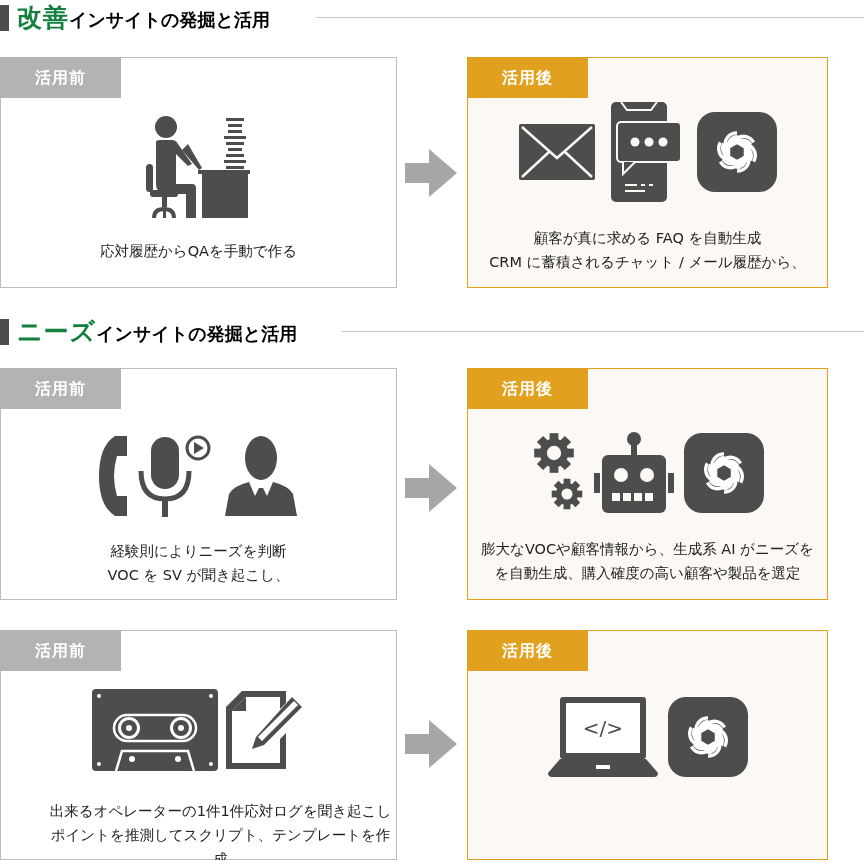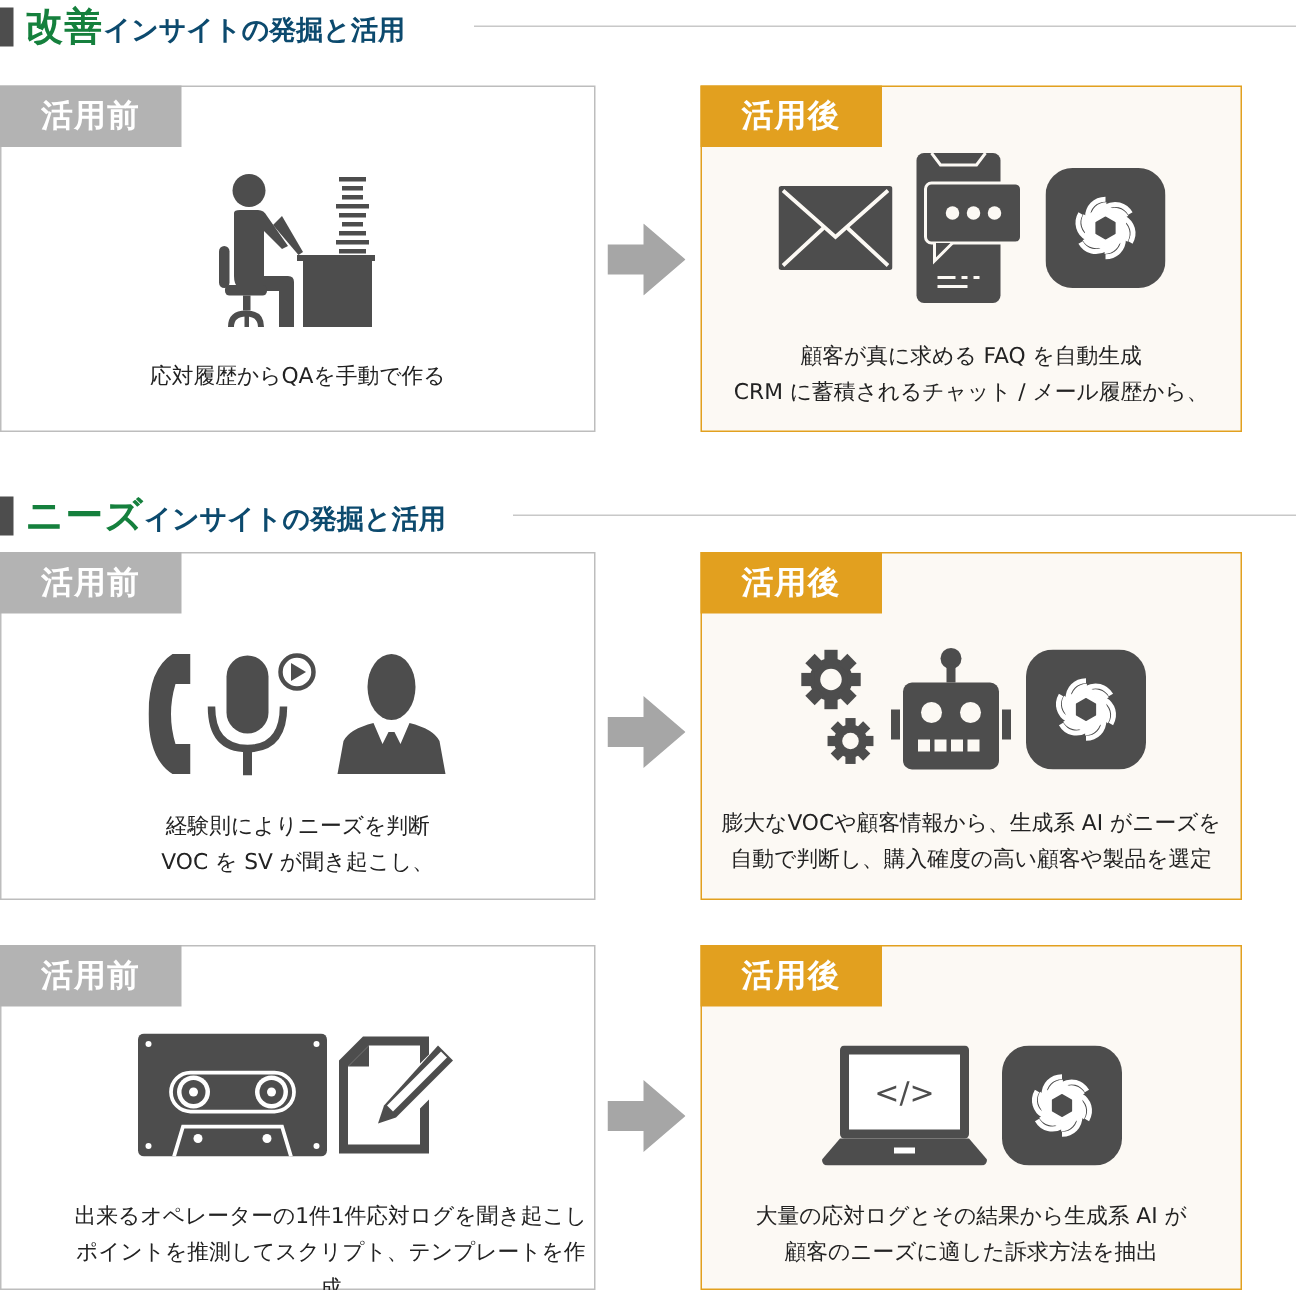--- a/index.html
+++ b/index.html
@@ -2,28 +2,28 @@
 <html><head>
 <meta charset="utf-8">
 <style>
   html, body { margin: 0; padding: 0; background: #ffffff; }
   body { width: 864px; height: 860px; position: relative; overflow: hidden;
          font-family: "DejaVu Sans", "Liberation Sans", sans-serif; color: #222; }
   .section-head { position: absolute; left: 0; height: 30px; width: 864px; }
   .section-head .bar { position: absolute; left: 0; top: 2px; width: 9px; height: 26px; background: #4d4d4d; }
   .section-head .title { position: absolute; left: 17px; top: 0; white-space: nowrap; line-height: 30px; }
   .section-head .accent { color: #15803d; font-size: 25px; font-weight: bold; letter-spacing: 1px; }
-  .section-head .rest { color: #0c4a6e; font-size: 18px; font-weight: bold; }
+  .section-head .rest { color: #000000; font-size: 18px; font-weight: bold; }
   .section-head .line { position: absolute; top: 14px; right: 0; height: 1px; background: #c8c8c8; }
 
   .box { position: absolute; box-sizing: border-box; }
   .box.before { border: 1px solid #bdbdbd; background: #ffffff; left: 0; width: 397px; }
   .box.after { border: 1px solid #e2a01f; background: #fcf9f4; left: 467px; width: 361px; }
   .tab { position: absolute; left: -1px; top: -1px; width: 121px; height: 41px;
-         color: #fff; font-size: 21px; font-weight: bold; text-align: center; line-height: 41px; letter-spacing: 1px; }
+         color: #fff; font-size: 16px; font-weight: bold; text-align: center; line-height: 41px; letter-spacing: 1px; }
   .before .tab { background: #b3b3b3; }
   .after .tab { background: #e2a01f; }
   .icons { position: absolute; left: 0; right: 0; display: flex; justify-content: center; align-items: center; gap: 10px; }
   .caption { position: absolute; left: 0; right: 0; text-align: center; font-size: 14.5px; line-height: 24px; color: #222; }
   .arrow { position: absolute; left: 405px; width: 52px; height: 48px; }
   svg { display: block; }
 </style>
 </head>
 <body>
 
@@ -128,21 +128,21 @@
       <rect x="0" y="0" width="80" height="80" rx="18" fill="#4d4d4d"></rect>
       <use href="#openai" x="10" y="10" width="60" height="60"></use>
     </svg>
   </div>
   <div class="caption" style="top:168px;">
     <div>顧客が真に求める FAQ を自動生成</div>
     <div>CRM に蓄積されるチャット / メール履歴から、</div>
   </div>
 </div>
 
-<div class="section-head" style="top:329px;">
+<div class="section-head" style="top:317px;font-family:Liberation Serif, serif;">
   <div class="bar"></div>
   <div class="title">
     <span class="accent">ニーズ</span><span class="rest">インサイトの発掘と活用</span>
   </div>
   <div class="line" style="left:342px;"></div>
 </div>
 
 <div class="box before" style="top:368px;height:232px;">
   <div class="tab">活用前</div>
   <div class="icons" style="top:66px;gap:8px;">
@@ -191,21 +191,21 @@
       <rect x="42" y="62" width="8" height="8" fill="#fcf9f4"></rect>
       <rect x="53" y="62" width="8" height="8" fill="#fcf9f4"></rect>
     </svg>
     <svg width="80" height="80" viewBox="0 0 80 80">
       <rect x="0" y="0" width="80" height="80" rx="18" fill="#4d4d4d"></rect>
       <use href="#openai" x="10" y="10" width="60" height="60"></use>
     </svg>
   </div>
   <div class="caption" style="top:168px;">
     <div>膨大なVOCや顧客情報から、生成系 AI がニーズを</div>
-    <div>自動で判断し、購入確度の高い顧客や製品を選定</div>
+    <div>を自動生成、購入確度の高い顧客や製品を選定</div>
   </div>
 </div>
 
 <div class="box before" style="top:630px;height:230px;">
   <div class="tab">活用前</div>
   <div class="icons" style="top:58px;gap:6px;">
     <svg width="126" height="82" viewBox="0 0 126 82">
       <rect x="0" y="0" width="126" height="82" rx="4" fill="#4d4d4d"></rect>
       <circle cx="7" cy="7" r="2" fill="#fff"></circle>
       <circle cx="119" cy="7" r="2" fill="#fff"></circle>
@@ -248,17 +248,13 @@
       <rect x="18" y="6" width="74" height="50" fill="#ffffff"></rect>
       <text x="55" y="38" text-anchor="middle" font-family="DejaVu Sans, sans-serif" font-size="20" fill="#4d4d4d">&lt;/&gt;</text>
       <path d="M12 62 L98 62 L110 76 Q110 80 106 80 L4 80 Q0 80 0 76 Z" fill="#4d4d4d"></path>
       <rect x="48" y="68" width="14" height="4" fill="#ffffff"></rect>
     </svg>
     <svg width="80" height="80" viewBox="0 0 80 80">
       <rect x="0" y="0" width="80" height="80" rx="18" fill="#4d4d4d"></rect>
       <use href="#openai" x="10" y="10" width="60" height="60"></use>
     </svg>
   </div>
-  <div class="caption" style="top:168px;">
-    <div>大量の応対ログとその結果から生成系 AI が</div>
-    <div>顧客のニーズに適した訴求方法を抽出</div>
-  </div>
 </div>
 
 </body></html>

